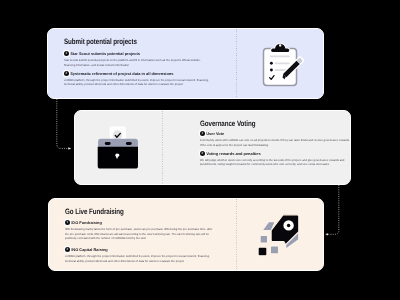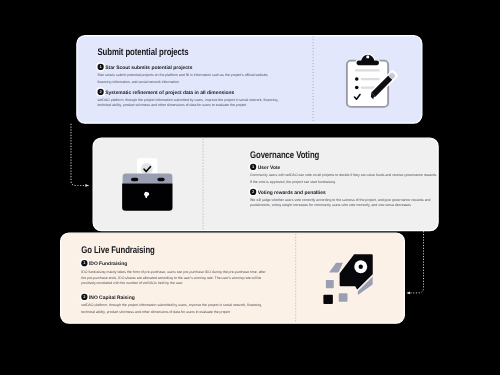--- a/index.html
+++ b/index.html
@@ -3,23 +3,23 @@
 <meta charset="utf-8">
 <title>vetDAO process flow</title>
 <style>
   html,body{margin:0;padding:0;}
   body{width:400px;height:300px;background:#000;overflow:hidden;
        font-family:"Liberation Sans",sans-serif;
        -webkit-font-smoothing:antialiased;text-rendering:geometricPrecision;}
   .stage{position:relative;width:400px;height:300px;background:#000;}
 
   .card{position:absolute;border-radius:7px;box-sizing:border-box;overflow:hidden;}
-  #card-1{left:61px;top:28px;width:277px;height:71px;background:#e3e7fb;border:1px solid #ffffff;}
+  #card-1{left:47px;top:28px;width:277px;height:71px;background:#e3e7fb;border:1px solid #ffffff;}
   #card-2{left:74px;top:110px;width:277px;height:75px;background:#f0f0f0;border:1px solid #ffffff;}
-  #card-3{left:48px;top:186px;width:276px;height:73px;background:#fcf1e7;border:1px solid #ffffff;}
+  #card-3{left:48px;top:198px;width:276px;height:73px;background:#fcf1e7;border:1px solid #ffffff;}
 
   .divider{position:absolute;top:0;bottom:0;width:1px;
            background-image:linear-gradient(to bottom, rgba(0,0,0,.22) 45%, rgba(0,0,0,0) 0%);
            background-size:1px 2.4px;background-repeat:repeat-y;}
 
   .txtcol{position:absolute;}
   .ctitle{position:absolute;top:1.8px;left:0;font-weight:700;letter-spacing:-.1px;color:#17171c;
           font-size:7.8px;line-height:8px;
           transform:scaleX(.80);transform-origin:0 50%;}
   .step{position:absolute;left:0;right:0;}

